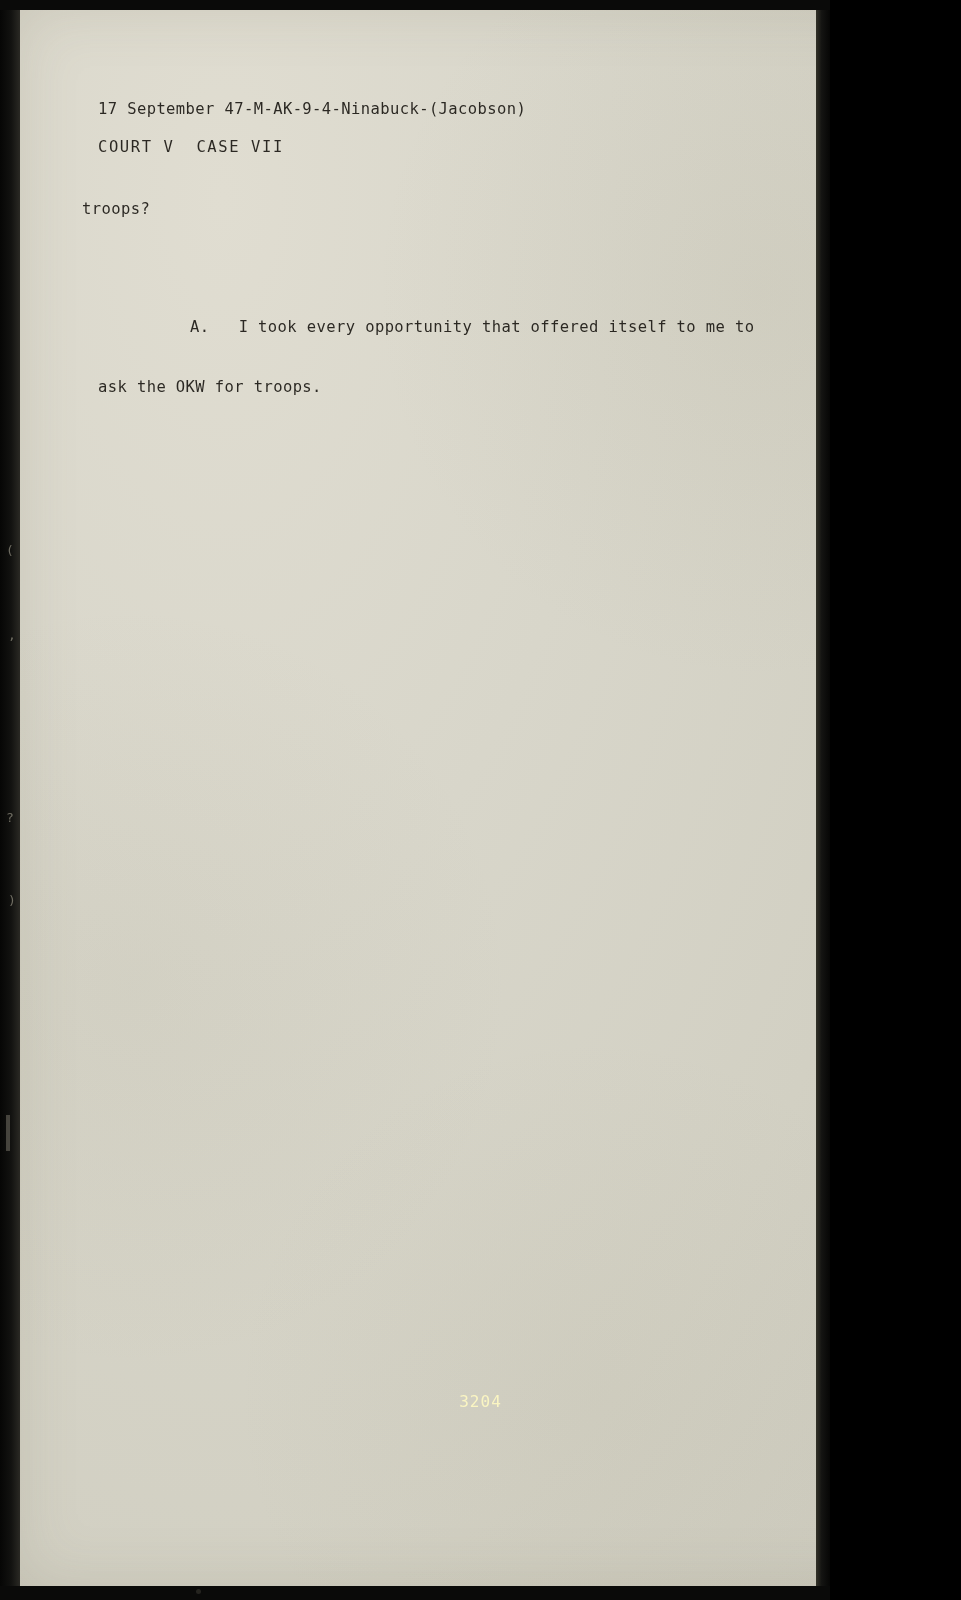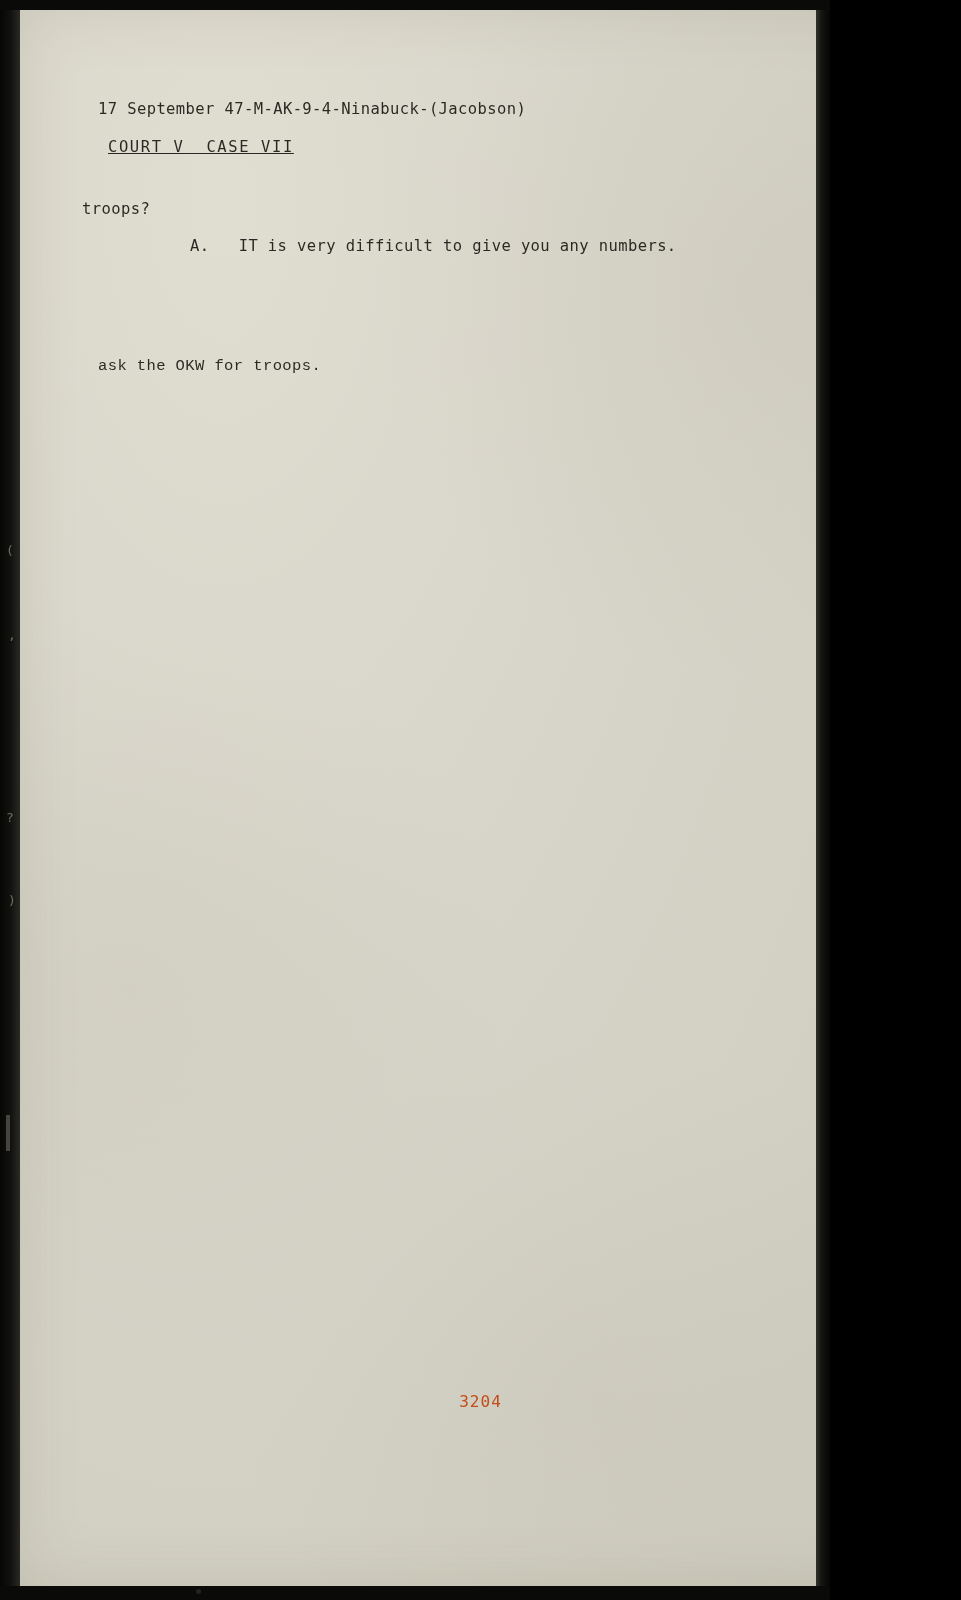--- a/index.html
+++ b/index.html
@@ -81,38 +81,38 @@
   .line {
     position: absolute;
     white-space: pre;
     font-size: 15.5px;
     letter-spacing: 0.4px;
     color: #1e1b16;
     opacity: 0.93;
   }
 
   .hdr1 { left: 98px;  top: 100px; }
-  .hdr2 { left: 108px;  top: 138px; letter-spacing: 1.6px; text-decoration: underline; }
+  .hdr2 { left: 98px;  top: 138px; letter-spacing: 1.6px; }
 
   .l-troops { left: 82px;  top: 200px; }
   .l-a1     { left: 190px; top: 237px; }
   .l-q1     { left: 190px; top: 277px; }
   .l-a2     { left: 190px; top: 318px; }
-  .l-a2b    { left: 98px;  top: 357px; font-family: Liberation Mono, monospace; }
+  .l-a2b    { left: 98px;  top: 378px; }
 
   .page-number {
     position: absolute;
     left: 0;
     top: 1392px;
     width: 961px;
     text-align: center;
     font-family: "DejaVu Sans Mono", "Liberation Mono", monospace;
     font-size: 16px;
     letter-spacing: 1px;
-    color: #c2410c;
+    color: #fef9c3;
     opacity: 0.92;
   }
 
   
   .speck {
     position: absolute;
     color: #8e8b7d;
     font-family: "DejaVu Sans Mono", "Liberation Mono", monospace;
     font-size: 13px;
     opacity: 0.75;
@@ -142,23 +142,23 @@
   <div class="sheet"></div>
 
   <div class="text-layer">
 
     <div class="line hdr1">17 September 47-M-AK-9-4-Ninabuck-(Jacobson)</div>
 
     <div class="line hdr2">COURT V  CASE VII</div>
 
     <div class="line l-troops">troops?</div>
 
-    <div class="line l-a1">A.   IT is very difficult to give you any numbers.</div>
 
 
+    <div class="line l-a2">A.   I took every opportunity that offered itself to me to</div>
 
     <div class="line l-a2b">ask the OKW for troops.</div>
 
   </div>
 
   <div class="page-number">3204</div>
 
   <div class="left-edge"></div>
   <div class="right-edge"></div>
   <div class="top-edge"></div>

